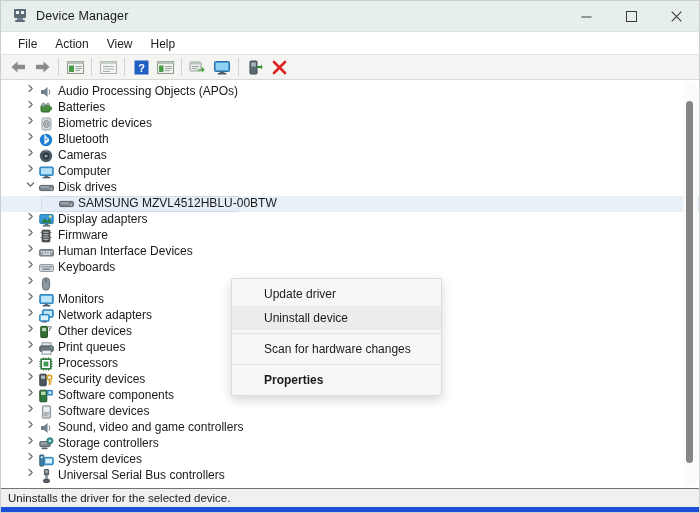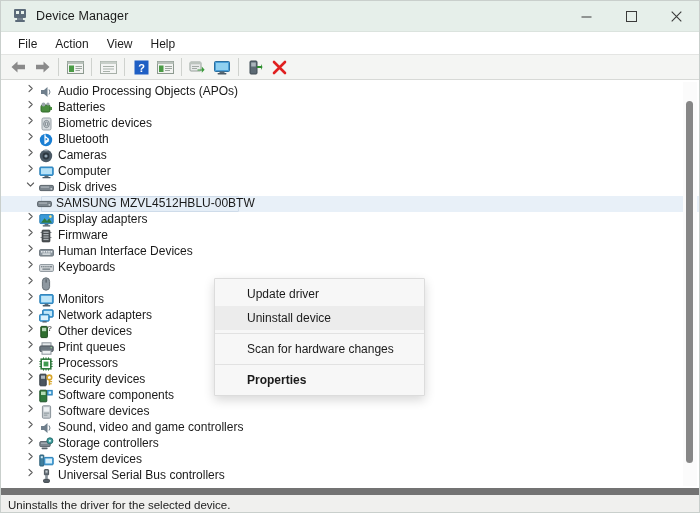--- a/index.html
+++ b/index.html
@@ -143,21 +143,21 @@
   .row {
     height: 16px;
     display: flex;
     align-items: flex-start;
     padding-left: 22px;
     font-size: 12px;
     color: #1a1a1a;
     white-space: nowrap;
     position: relative;
   }
-  .row.child { padding-left: 20px; }
+  .row.child { padding-left: 42px; }
   .chev {
     width: 14px;
     flex: none;
     color: #5b5b5b;
     font-size: 9px;
     line-height: 1;
     display: flex;
     align-items: center;
     justify-content: center;
   }
@@ -184,21 +184,21 @@
     background: #e5eef7;
     border: 1px solid #cfdcea;
     box-sizing: border-box;
     border-radius: 1px;
   }
   .row.selected .chev, .row.selected .ico, .row.selected .lbl { position: relative; z-index: 2; }
 
   
   .ctxmenu {
     position: absolute;
-    left: 213px;
+    left: 230px;
     top: 198px;
     width: 211px;
     background: #f7f7f7;
     border: 1px solid #dcdcdc;
     box-shadow: 0 4px 11px rgba(0,0,0,.16);
     border-radius: 1px;
     padding: 3px 0 3px 0;
     box-sizing: border-box;
     z-index: 50;
   }
@@ -233,23 +233,23 @@
     left: 3px;
     top: 19px;
     width: 7px;
     height: 362px;
     background: #868686;
     border-radius: 4px;
   }
 
   
   .statusbar {
-    height: 26px;
+    height: 19px;
     background: #f0f0ee;
-    border-top: 7px solid #737373;
+    border-top: 1px solid #737373;
     display: flex;
     align-items: center;
     padding-left: 7px;
     font-size: 11.5px;
     color: #1c1c1c;
     box-sizing: border-box;
   }
 </style>
 </head>
 <body>

